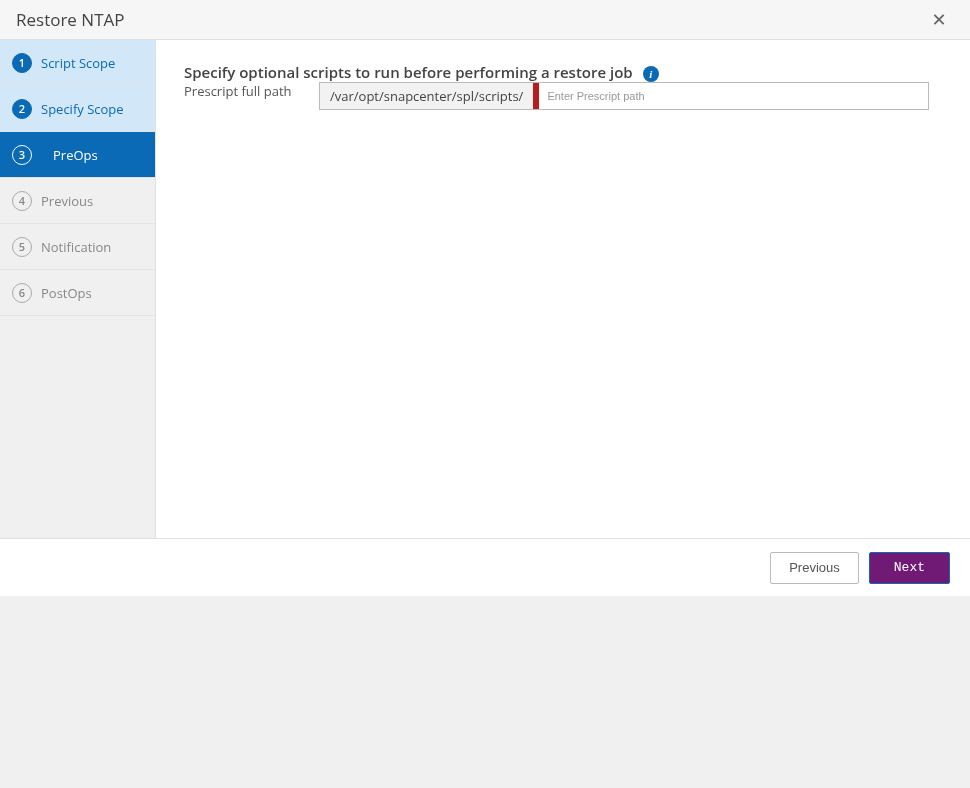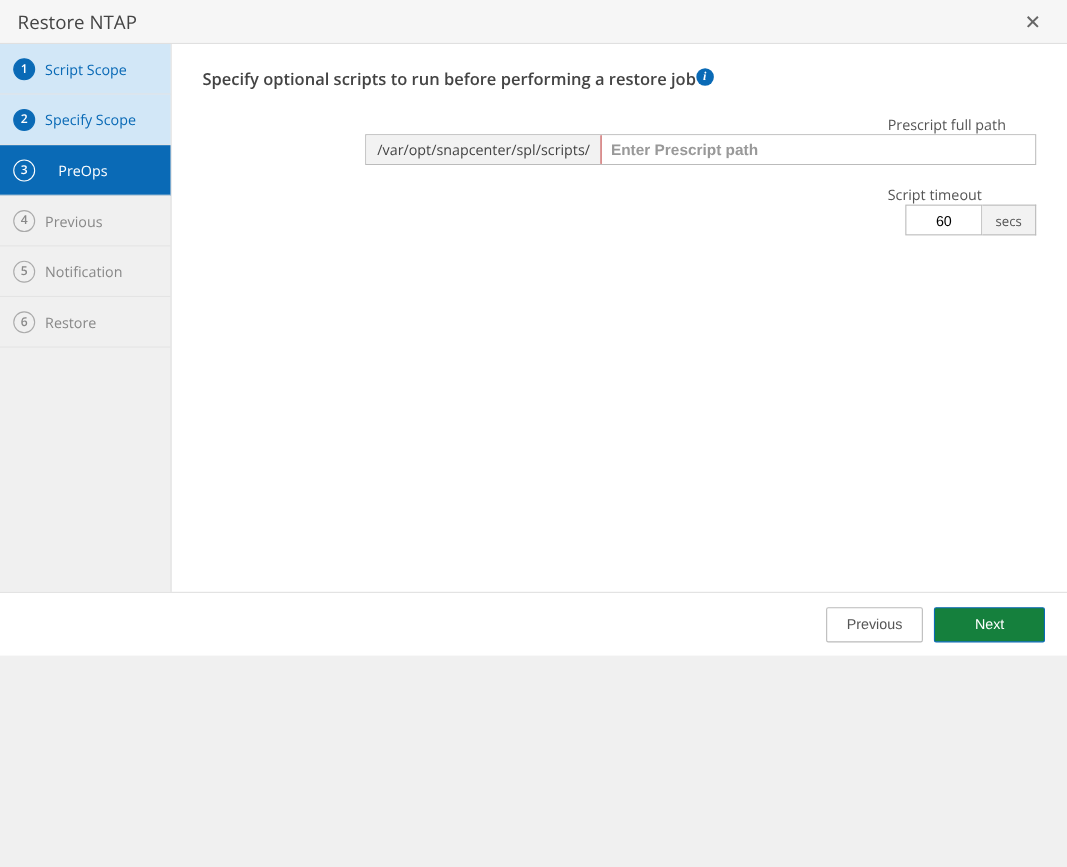--- a/index.html
+++ b/index.html
@@ -95,22 +95,22 @@
   }
   .step.active .step-label { color: #fff; font-weight: 500; margin-left: 12px; }
   .main {
     flex: 1;
     padding: 22px 28px;
     display: flex;
     flex-direction: column;
   }
   .heading-row {
     display: flex;
-    align-items: flex-start;
-    margin-bottom: 22px;
+    align-items: flex-end;
+    gap: 10px;
   }
   .heading-row h2 {
     font-size: 15px;
     font-weight: 600;
     color: #444;
   }
   .info-icon {
     width: 16px;
     height: 16px;
     border-radius: 50%;
@@ -120,52 +120,50 @@
     align-items: center;
     justify-content: center;
     font-size: 11px;
     font-style: italic;
     font-family: Georgia, serif;
     font-weight: bold;
     cursor: pointer;
   }
   .form-row {
     display: flex;
-    align-items: flex-end;
-    margin-bottom: 18px;
-    font-size: 13px;
-    flex-direction: column;
+    align-items: flex-start;
+    margin-bottom: 36px;
+    font-size: 13px;
   }
   .form-label {
     width: 135px;
     color: #555;
   }
   .path-group {
     display: flex;
     width: 610px;
     border: 1px solid #bbb;
     height: 28px;
   }
   .path-prefix {
     background: #f2f2f2;
-    border-right: 1px solid #b91c1c;
+    border-right: 6px solid #b91c1c;
     padding: 0 10px;
     display: flex;
     align-items: center;
     color: #444;
     font-size: 13px;
   }
   .path-input {
     flex: 1;
     border: none;
     padding: 0 8px;
-    font-size: 14px;
+    font-size: 11px;
     outline: none;
     color: #333;
-    font-weight: bold;
   }
   .path-input::placeholder { color: #999; }
   .args-input {
     width: 618px;
     height: 28px;
     border: 1px solid #ccc;
     border-radius: 3px;
     padding: 0 8px;
     font-size: 13px;
     outline: none;
@@ -204,24 +202,25 @@
     height: 32px;
     padding: 0 18px;
     font-size: 13px;
     border-radius: 2px;
     cursor: pointer;
     border: 1px solid #bbb;
     background: #fff;
     color: #555;
   }
   .btn.primary {
-    background: #15803d;
+    background: #701a75;
     border-color: #0a6ab6;
     color: #fff;
-    padding: 0 36px;
+    padding: 0 24px;
+    font-family: Liberation Mono, monospace;
   }
 </style>
 </head>
 <body>
 
 <div class="dialog">
   <div class="titlebar">
     <h1>Restore NTAP</h1>
     <button class="close-btn">
       <span>✕</span>
@@ -245,46 +244,39 @@
       <div class="step">
         <span class="circle">4</span>
         <span class="step-label">Previous</span>
       </div>
       <div class="step">
         <span class="circle">5</span>
         <span class="step-label">Notification</span>
       </div>
       <div class="step">
         <span class="circle">6</span>
-        <span class="step-label">Restore</span>
+        <span class="step-label">PostOps</span>
       </div>
     </nav>
 
     <main class="main">
       <div class="heading-row">
         <h2>Specify optional scripts to run before performing a restore job</h2>
         <span class="info-icon">i</span>
       </div>
 
       <div class="form-row">
         <label class="form-label">Prescript full path</label>
         <div class="path-group">
           <span class="path-prefix">/var/opt/snapcenter/spl/scripts/</span>
           <input class="path-input" type="text" placeholder="Enter Prescript path" style="">
         </div>
       </div>
 
 
-      <div class="form-row">
-        <label class="form-label">Script timeout</label>
-        <div class="timeout-group">
-          <input class="timeout-input" type="text" value="60" style="">
-          <span class="timeout-unit">secs</span>
-        </div>
-      </div>
     </main>
   </div>
 
   <div class="footer">
     <button class="btn">Previous</button>
     <button class="btn primary">Next</button>
   </div>
 </div>
 
 </body></html>

